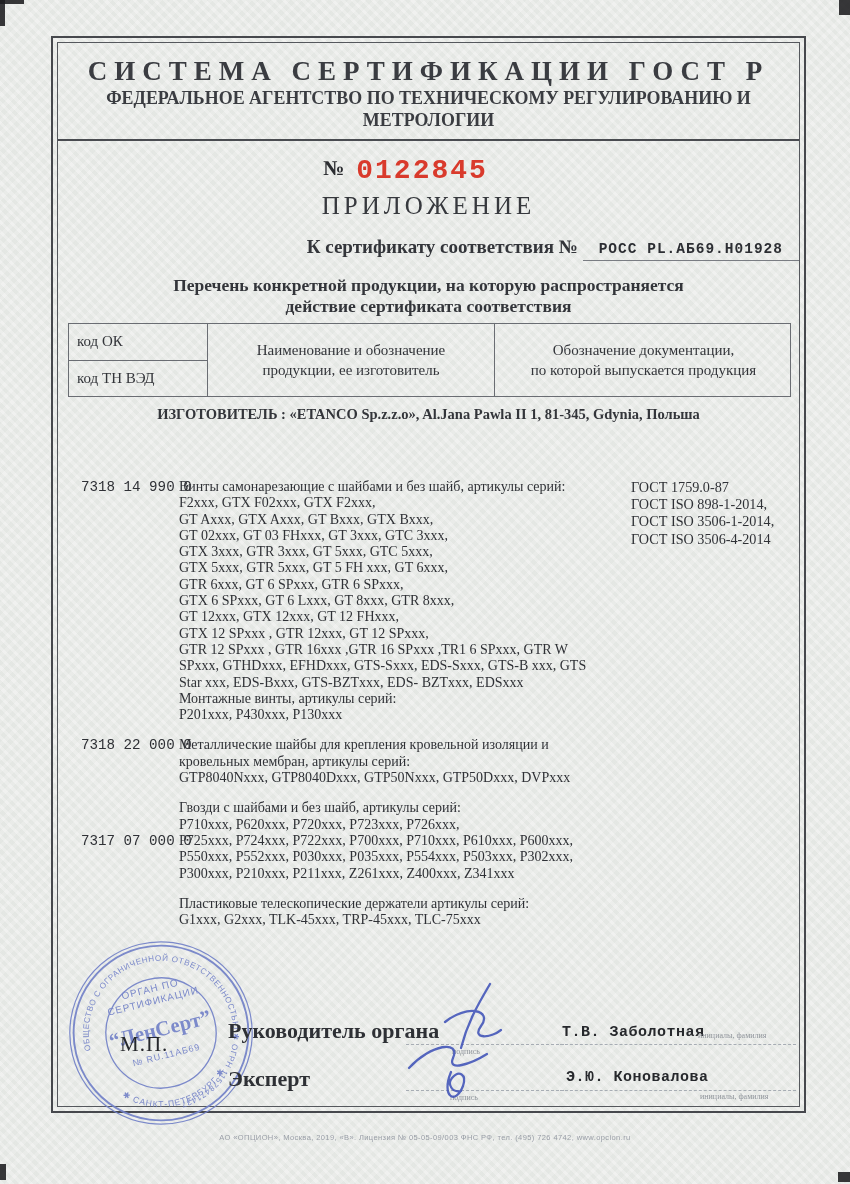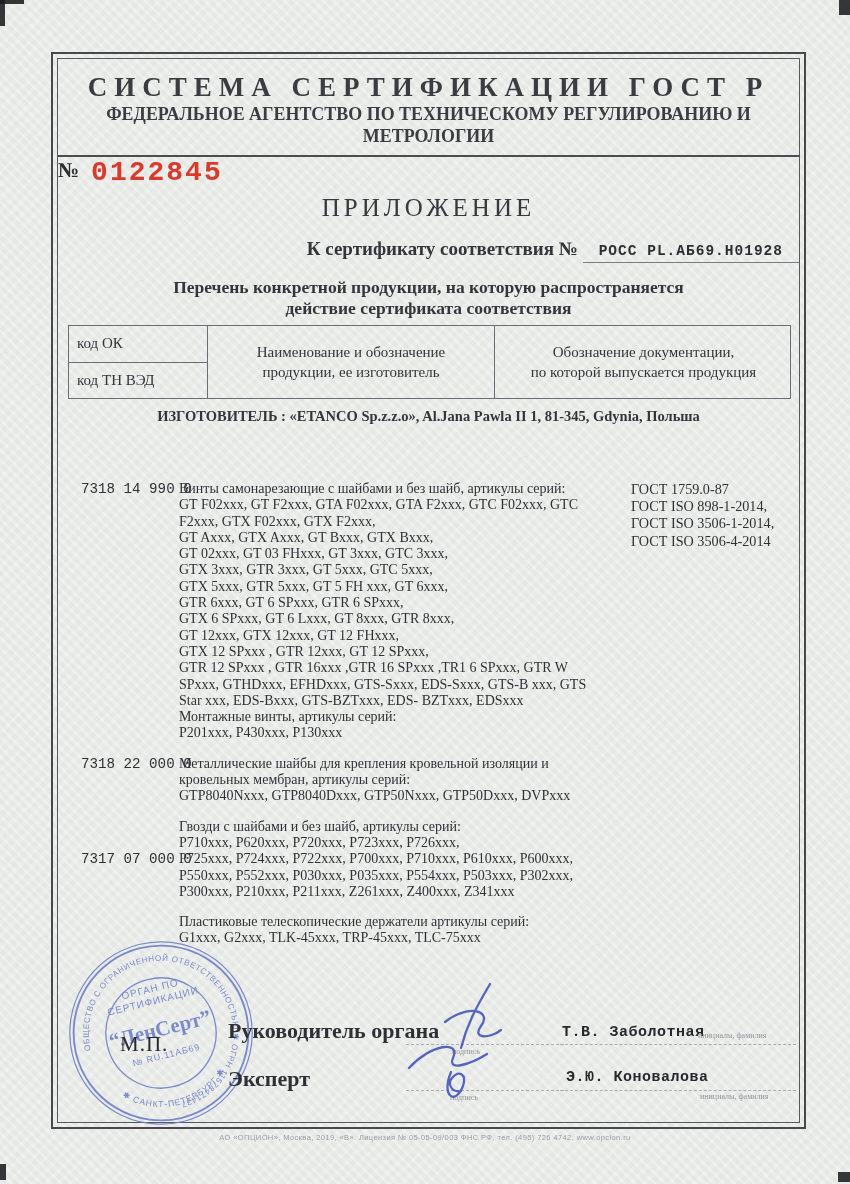--- a/index.html
+++ b/index.html
@@ -12,30 +12,30 @@
     font-family:"Liberation Serif", serif; color:#33353a;
   }
   
   .corner{position:absolute;background:#1d1d1f;opacity:.88;}
   .c-tl-v{left:0;top:0;width:5px;height:26px;}
   .c-tl-h{left:0;top:0;width:24px;height:4px;}
   .c-tr{right:0;top:0;width:11px;height:15px;}
   .c-bl{left:0;bottom:4px;width:6px;height:16px;}
   .c-br{right:0;bottom:2px;width:12px;height:10px;}
 
-  .cert{position:absolute;left:51px;top:52px;width:751px;height:1073px;border:2px solid #46484d;}
+  .cert{position:absolute;left:51px;top:36px;width:751px;height:1073px;border:2px solid #46484d;}
   .cert-inner{position:absolute;left:4px;top:4px;right:4px;bottom:4px;border:1px solid #55585d;}
 
   .sys-title{margin:12px 8px 0;text-align:center;font-weight:bold;font-size:27px;line-height:32px;
     letter-spacing:7px;color:#3a3c41;}
   .agency{margin:0 4px;text-align:center;font-weight:bold;font-size:18.5px;line-height:22px;
     letter-spacing:0;color:#3a3c41;transform:scaleX(.97);}
   .header-rule{border-top:2px solid #4a4c51;margin-top:8px;}
 
-  .form-no{text-align:left;padding-right:46px;height:30px;}
+  .form-no{margin-top:14px;text-align:center;padding-right:46px;height:30px;}
   .form-no .pfx{font-size:21px;font-weight:bold;color:#2b2d31;margin-right:12px;vertical-align:3px;}
   .form-no .val{font-family:"Liberation Mono",monospace;font-size:28px;font-weight:bold;
     letter-spacing:2px;color:#d93a2c;}
 
   .doc-title{margin-top:4px;text-align:center;font-weight:normal;font-size:25px;line-height:34px;
     letter-spacing:4px;color:#36383d;}
 
   .cert-line{margin-top:12px;text-align:right;font-size:19px;font-weight:bold;line-height:24px;}
   .cert-line .val{font-family:"Liberation Mono",monospace;font-size:14.5px;font-weight:bold;
     letter-spacing:1px;border-bottom:1px solid #7a7d83;padding:0 16px 3px;color:#2c2e33;}
@@ -129,21 +129,20 @@
         <span>ИЗГОТОВИТЕЛЬ :</span>
         <span>«ETANCO Sp.z.z.o», Al.Jana Pawla II 1, 81-345, Gdynia, Польша</span>
       </div>
 
       <div class="products">
 
         <div class="pblock">
           <div class="pcode">7318 14 990 0</div>
           <div class="pname">
             <div>Винты самонарезающие с шайбами и без шайб, артикулы серий:</div>
-            <div>GT F02xxx, GT F2xxx, GTA  F02xxx, GTA  F2xxx, GTC F02xxx, GTC</div>
             <div>F2xxx,  GTX F02xxx, GTX F2xxx,</div>
             <div>GT Axxx, GTX Axxx, GT Bxxx, GTX Bxxx,</div>
             <div>GT 02xxx, GT 03 FHxxx, GT 3xxx, GTC 3xxx,</div>
             <div>GTX 3xxx, GTR 3xxx, GT 5xxx, GTC 5xxx,</div>
             <div>GTX 5xxx, GTR 5xxx, GT 5 FH xxx, GT 6xxx,</div>
             <div>GTR  6xxx, GT 6 SPxxx, GTR 6 SPxxx,</div>
             <div>GTX 6 SPxxx, GT 6 Lxxx, GT 8xxx,  GTR  8xxx,</div>
             <div>GT 12xxx, GTX 12xxx, GT 12  FHxxx,</div>
             <div>GTX 12 SPxxx , GTR 12xxx, GT 12 SPxxx,</div>
             <div>GTR 12 SPxxx , GTR 16xxx ,GTR 16 SPxxx ,TR1 6 SPxxx, GTR W</div>

